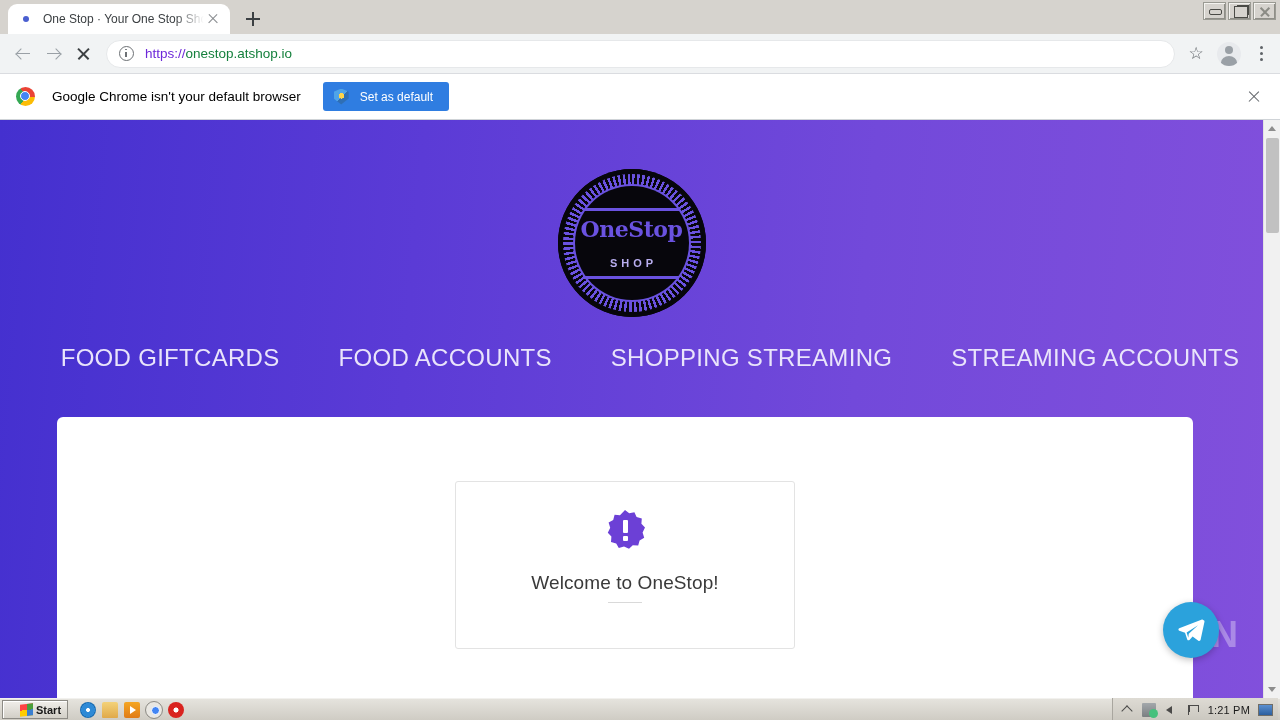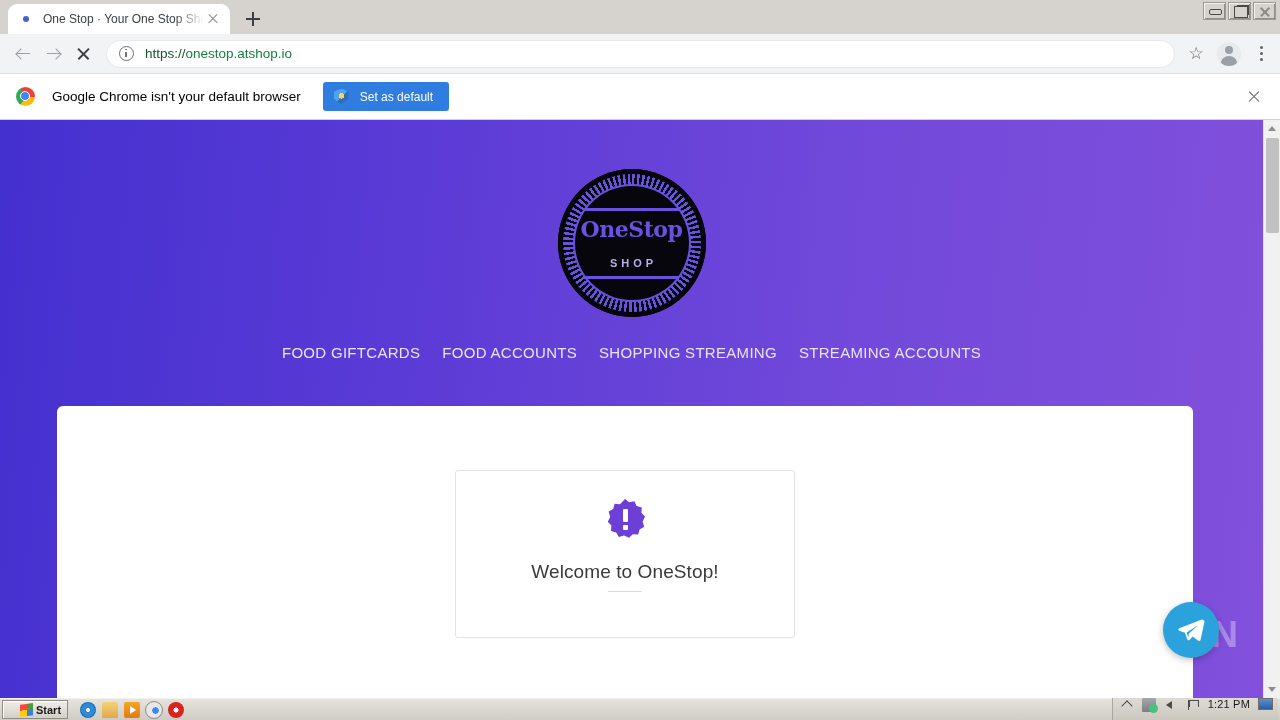--- a/index.html
+++ b/index.html
@@ -178,21 +178,21 @@
     content: ""; position: absolute;
     left: 5.4px; top: 5px; width: 1.4px; height: 5px;
     background: #6d7175;
   }
   .url {
     margin-left: 11px;
     font-size: 13.5px;
     color: #6f7276;
     white-space: nowrap;
   }
-  .url .scheme { color: #14532d; }
+  .url .scheme { color: #6d28d9; }
   .url .host { color: #15803d; }
 
   .star {
     width: 30px; height: 30px;
     flex: 0 0 30px;
     display: flex; align-items: center; justify-content: center;
     font-size: 17px; color: #5f6368;
     line-height: 1;
   }
   .avatar {
@@ -368,24 +368,25 @@
   }
 
   .nav {
     display: flex;
     justify-content: center;
     gap: 22px;
     margin-top: 27px;
   }
   .nav a {
     color: #e9e4fb;
-    font-size: 15px;
+    font-size: 24px;
     letter-spacing: .3px;
     text-decoration: none;
     white-space: nowrap;
+    margin-left: 37px;
   }
 
   .panel {
     margin: 45px 70px 0 57px;
     background: #fff;
     border-radius: 6px 6px 0 0;
     min-height: 300px;
     padding-top: 64px;
   }
   .card {
@@ -604,20 +605,21 @@
     border-radius: 50%; background: #4285f4;
     border: 1px solid #fff;
   }
   .opera {
     border-radius: 50%;
     background: radial-gradient(circle at 50% 50%, #fff 0 22%, #d9231f 23% 100%);
   }
   .tray {
     margin-left: auto;
     display: flex;
+    align-items: center;
     gap: 8px;
     height: 24px;
     padding: 0 5px 0 7px;
     background: linear-gradient(#dedbd4, #c9c6be);
     border-left: 1px solid #a9a69f;
     font-size: 11px;
     color: #1a1a1a;
   }
   .tray-ico { width: 14px; height: 14px; position: relative; opacity: .85; }
   .tr-chev::after {

